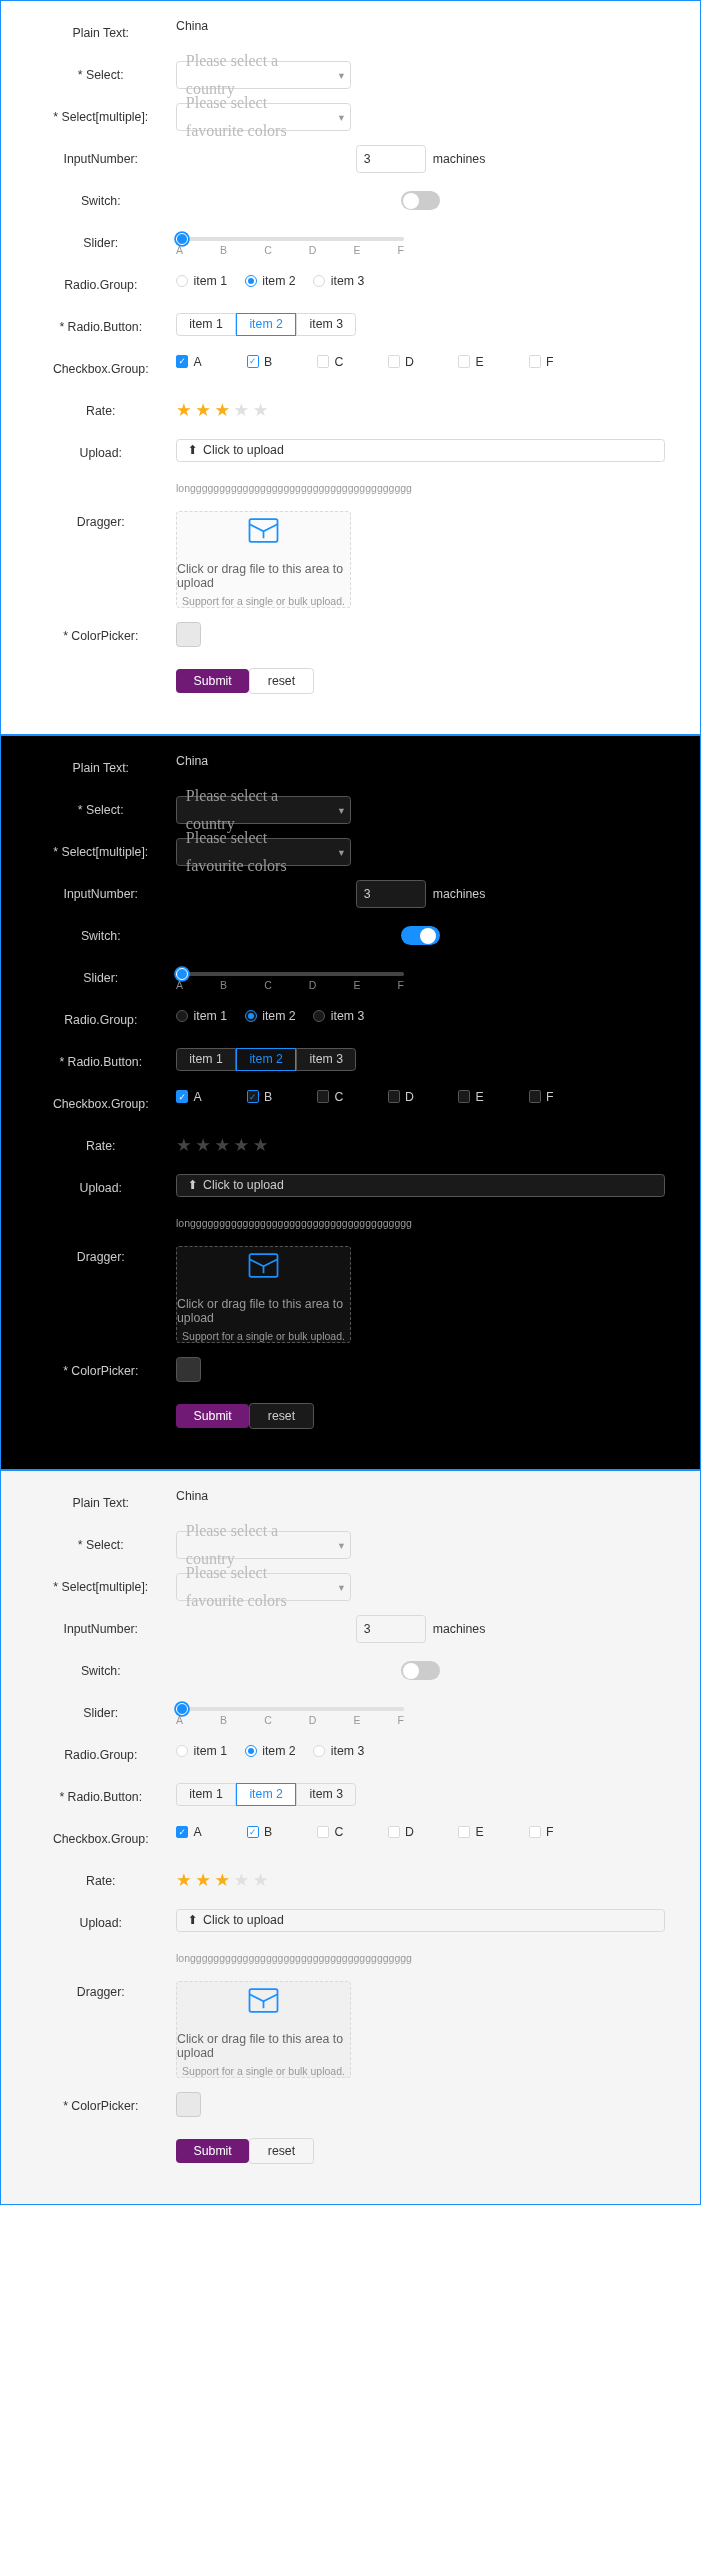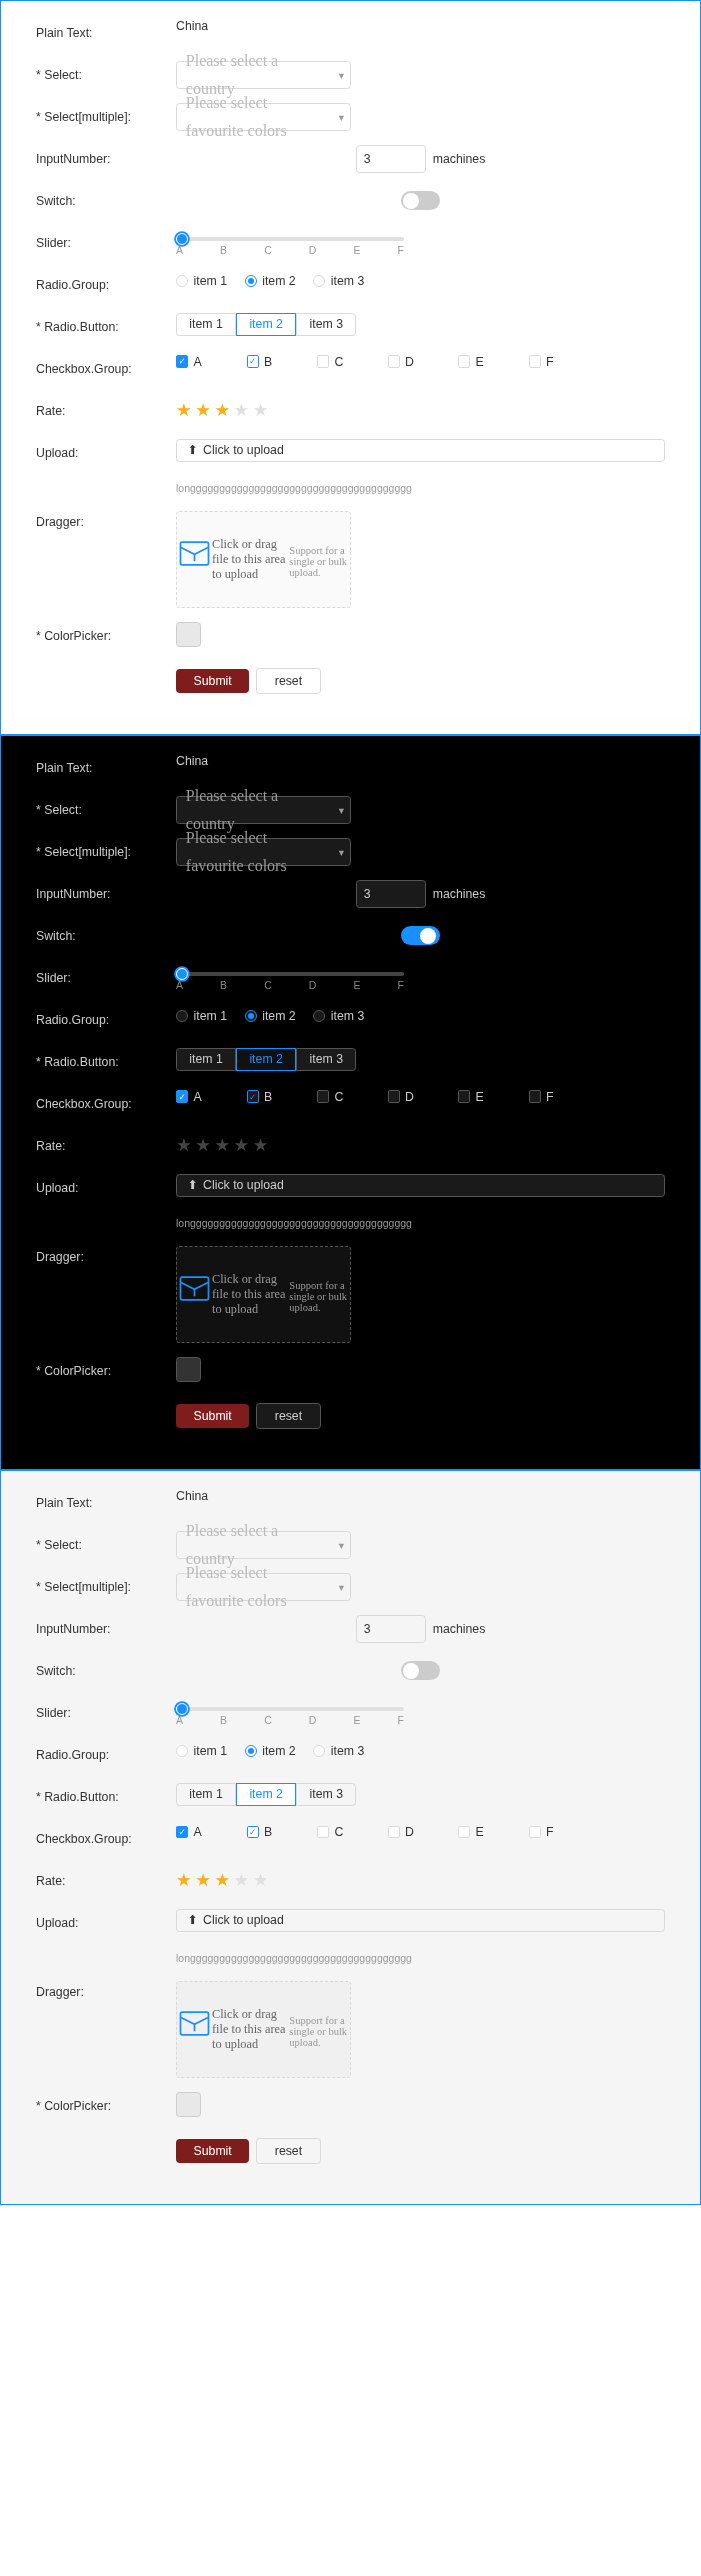--- a/index.html
+++ b/index.html
@@ -15,21 +15,21 @@
 
     .form-row {
       display: flex;
       align-items: flex-start;
       margin-bottom: 14px;
       min-height: 28px;
     }
     .form-label {
       width: 140px;
       min-width: 140px;
-      text-align: left;
+      text-align: center;
       padding-right: 10.5px;
       line-height: 28px;
       font-size: 12.3px;
       color: inherit;
     }
     .dark .form-label { color: #ccc; }
 
     .form-control { flex: 1; display: flex; flex-direction: column; justify-content: center; }
 
     
@@ -213,27 +213,26 @@
     .gray .upload-btn { background: #f5f5f5; }
     .upload-hint { font-size: 10.5px; color: #999; margin-top: 20px; word-break: break-all; }
 
     
     .dragger {
       width: 175px;
       height: 97px;
       border: 0.9px dashed #d9d9d9;
       border-radius: 3.5px;
       display: flex;
-      flex-direction: row;
+      flex-direction: column;
       align-items: center;
-      justify-content: center;
+      justify-content: space-between;
       cursor: pointer;
       background: #fafafa;
       margin-top: 3.5px;
-      font-family: Liberation Serif, serif;
     }
     .dark .dragger { border-color: #555; background: #111; }
     .gray .dragger { background: #f0f0f0; }
     .dragger-icon { font-size: 28px; color: #1890ff; margin-bottom: 7px; }
     .dragger-text { font-size: 12.3px; color: #666; }
     .dark .dragger-text { color: #999; }
     .dragger-hint { font-size: 10.5px; color: #999; margin-top: 3.5px; }
 
     
     .color-picker-box {
@@ -241,28 +240,28 @@
       border: 0.9px solid #d9d9d9;
       border-radius: 3.5px;
       background: linear-gradient(135deg, #ff0000 0%, #00ff00 50%, #0000ff 100%);
       cursor: pointer;
       opacity: 0.5;
     }
     .dark .color-picker-box { border-color: #555; }
 
     
     .btn-submit {
-      background: #7f1d1d;
+      background: #701a75;
       color: #fff;
       border: none;
       border-radius: 4px;
       padding: 5.3px 17.5px;
       font-size: 12.3px;
       cursor: pointer;
-      margin-right: 7px;
+      margin-right: 0;
     }
     .btn-reset {
       background: #fff;
       color: #333;
       border: 0.9px solid #d9d9d9;
       border-radius: 3.5px;
       padding: 5.3px 17.5px;
       font-size: 12.3px;
       cursor: pointer;
     }

